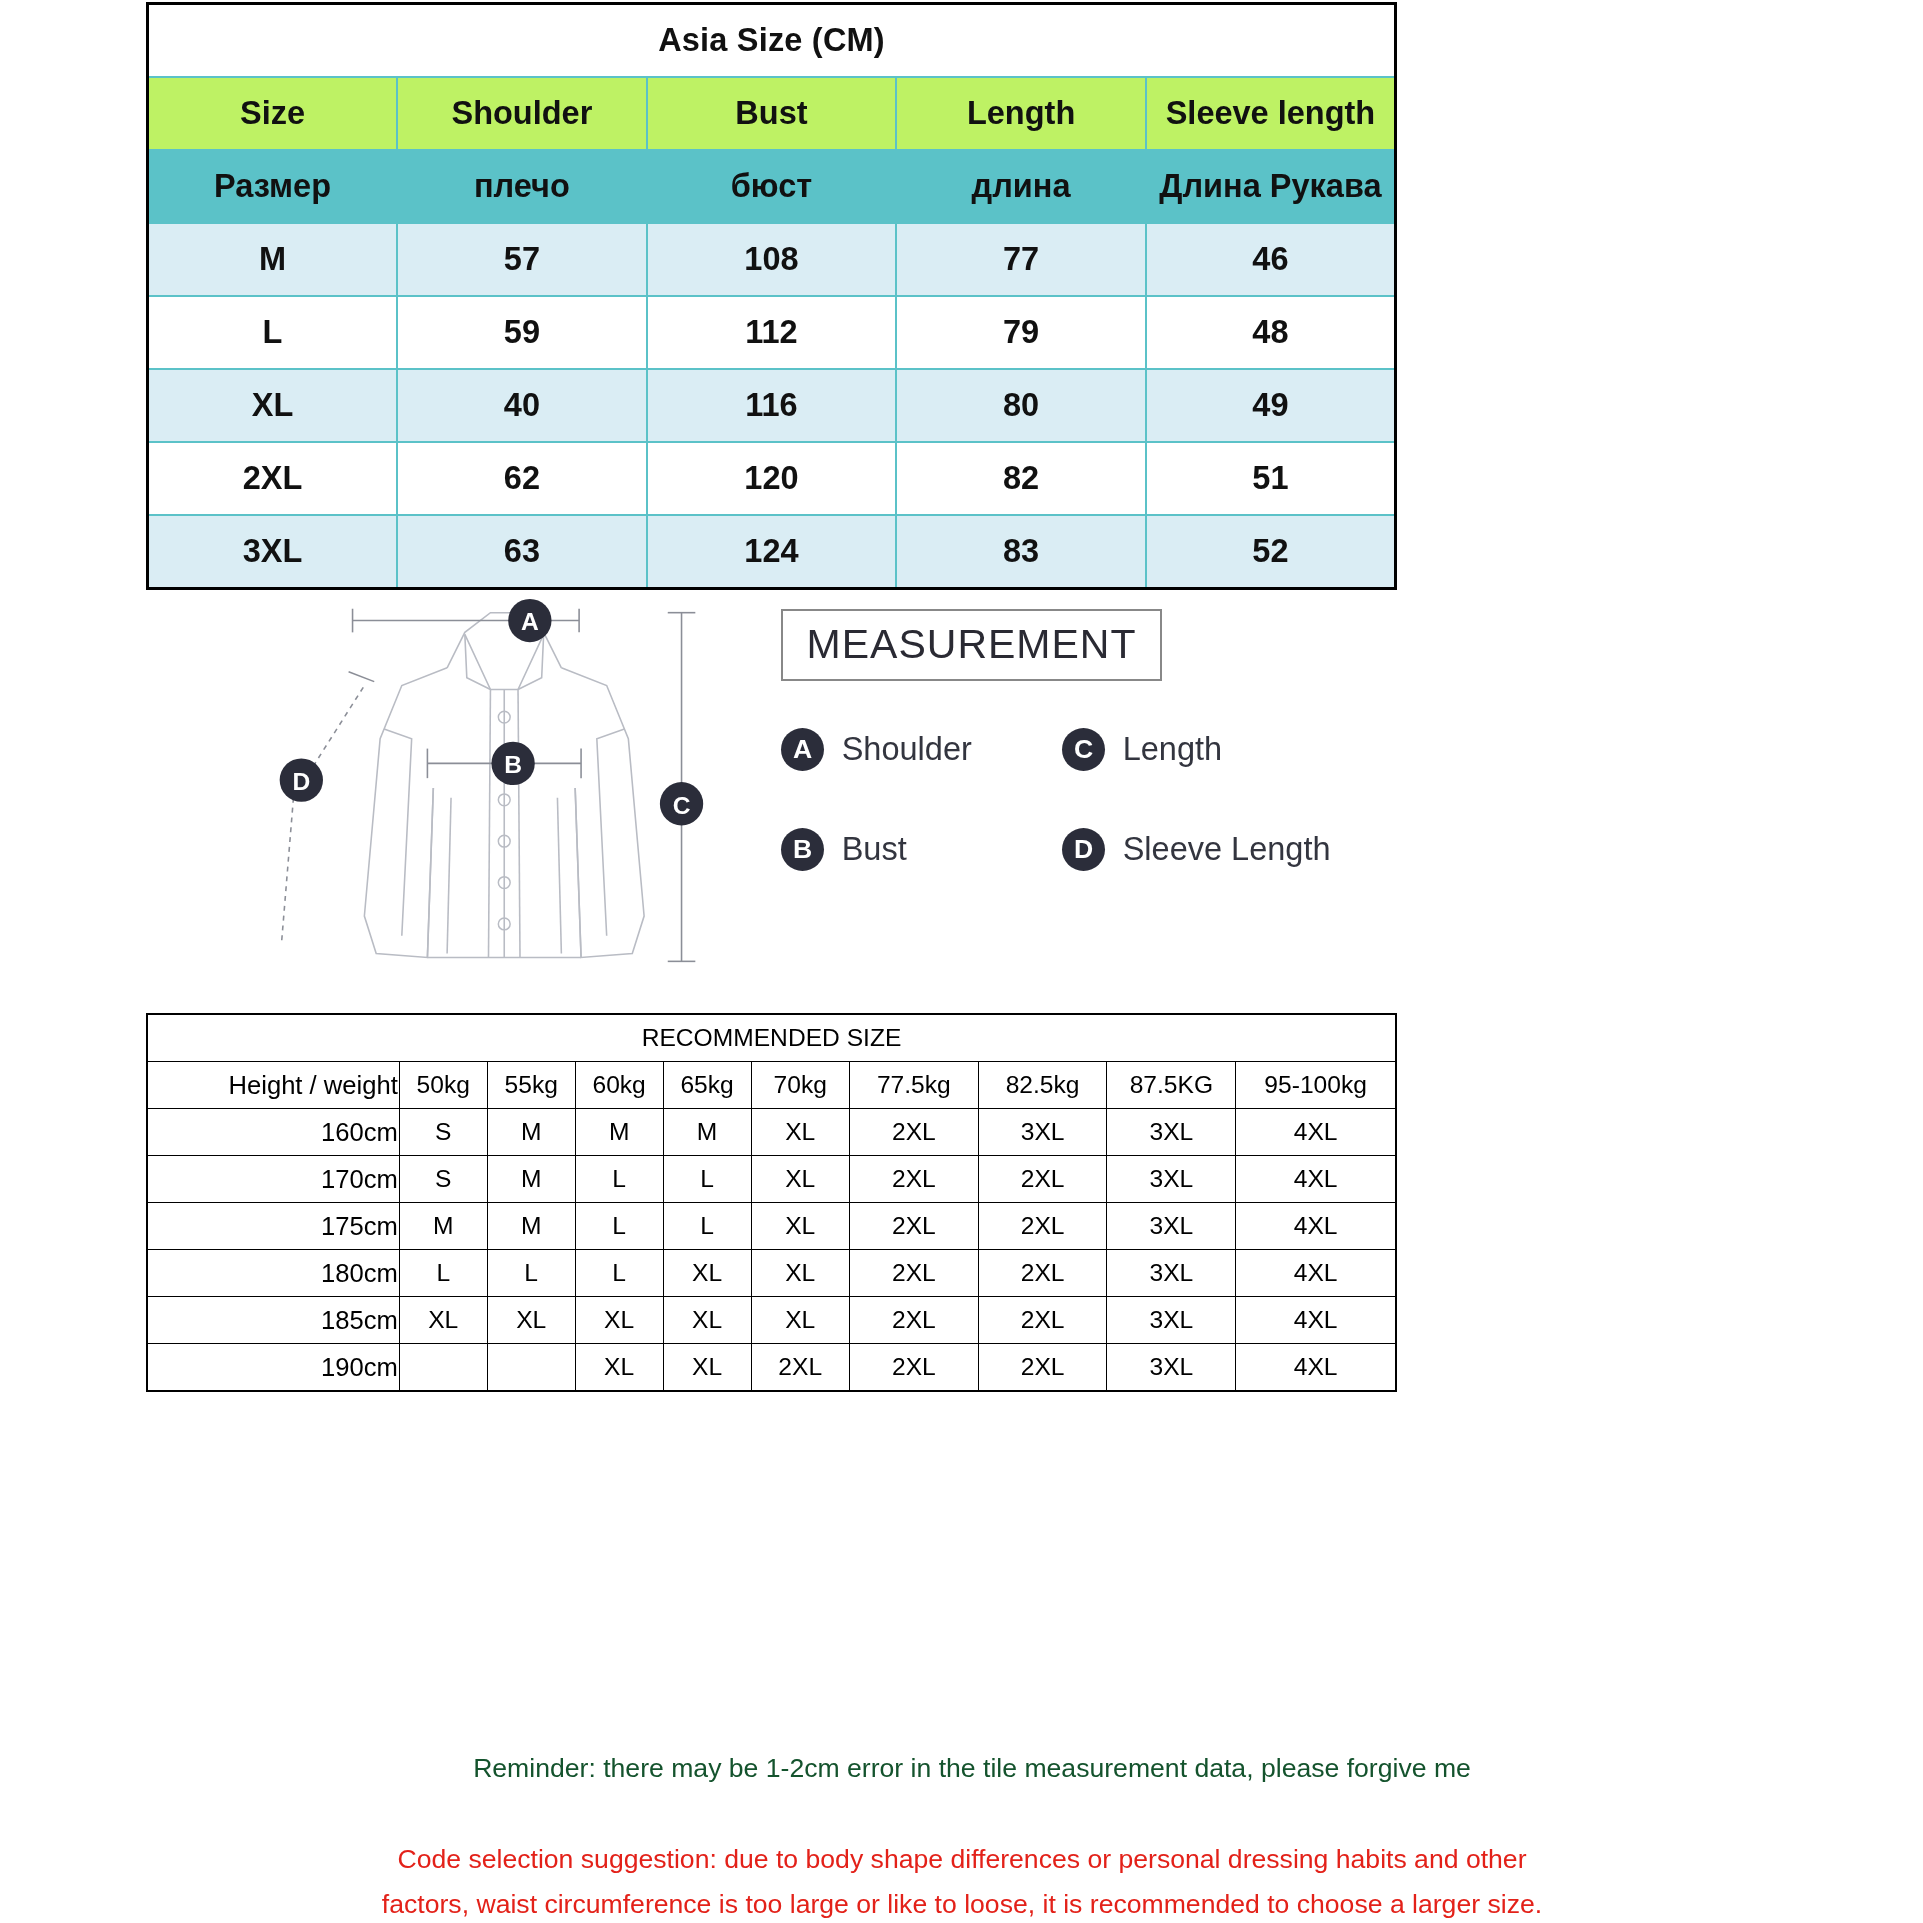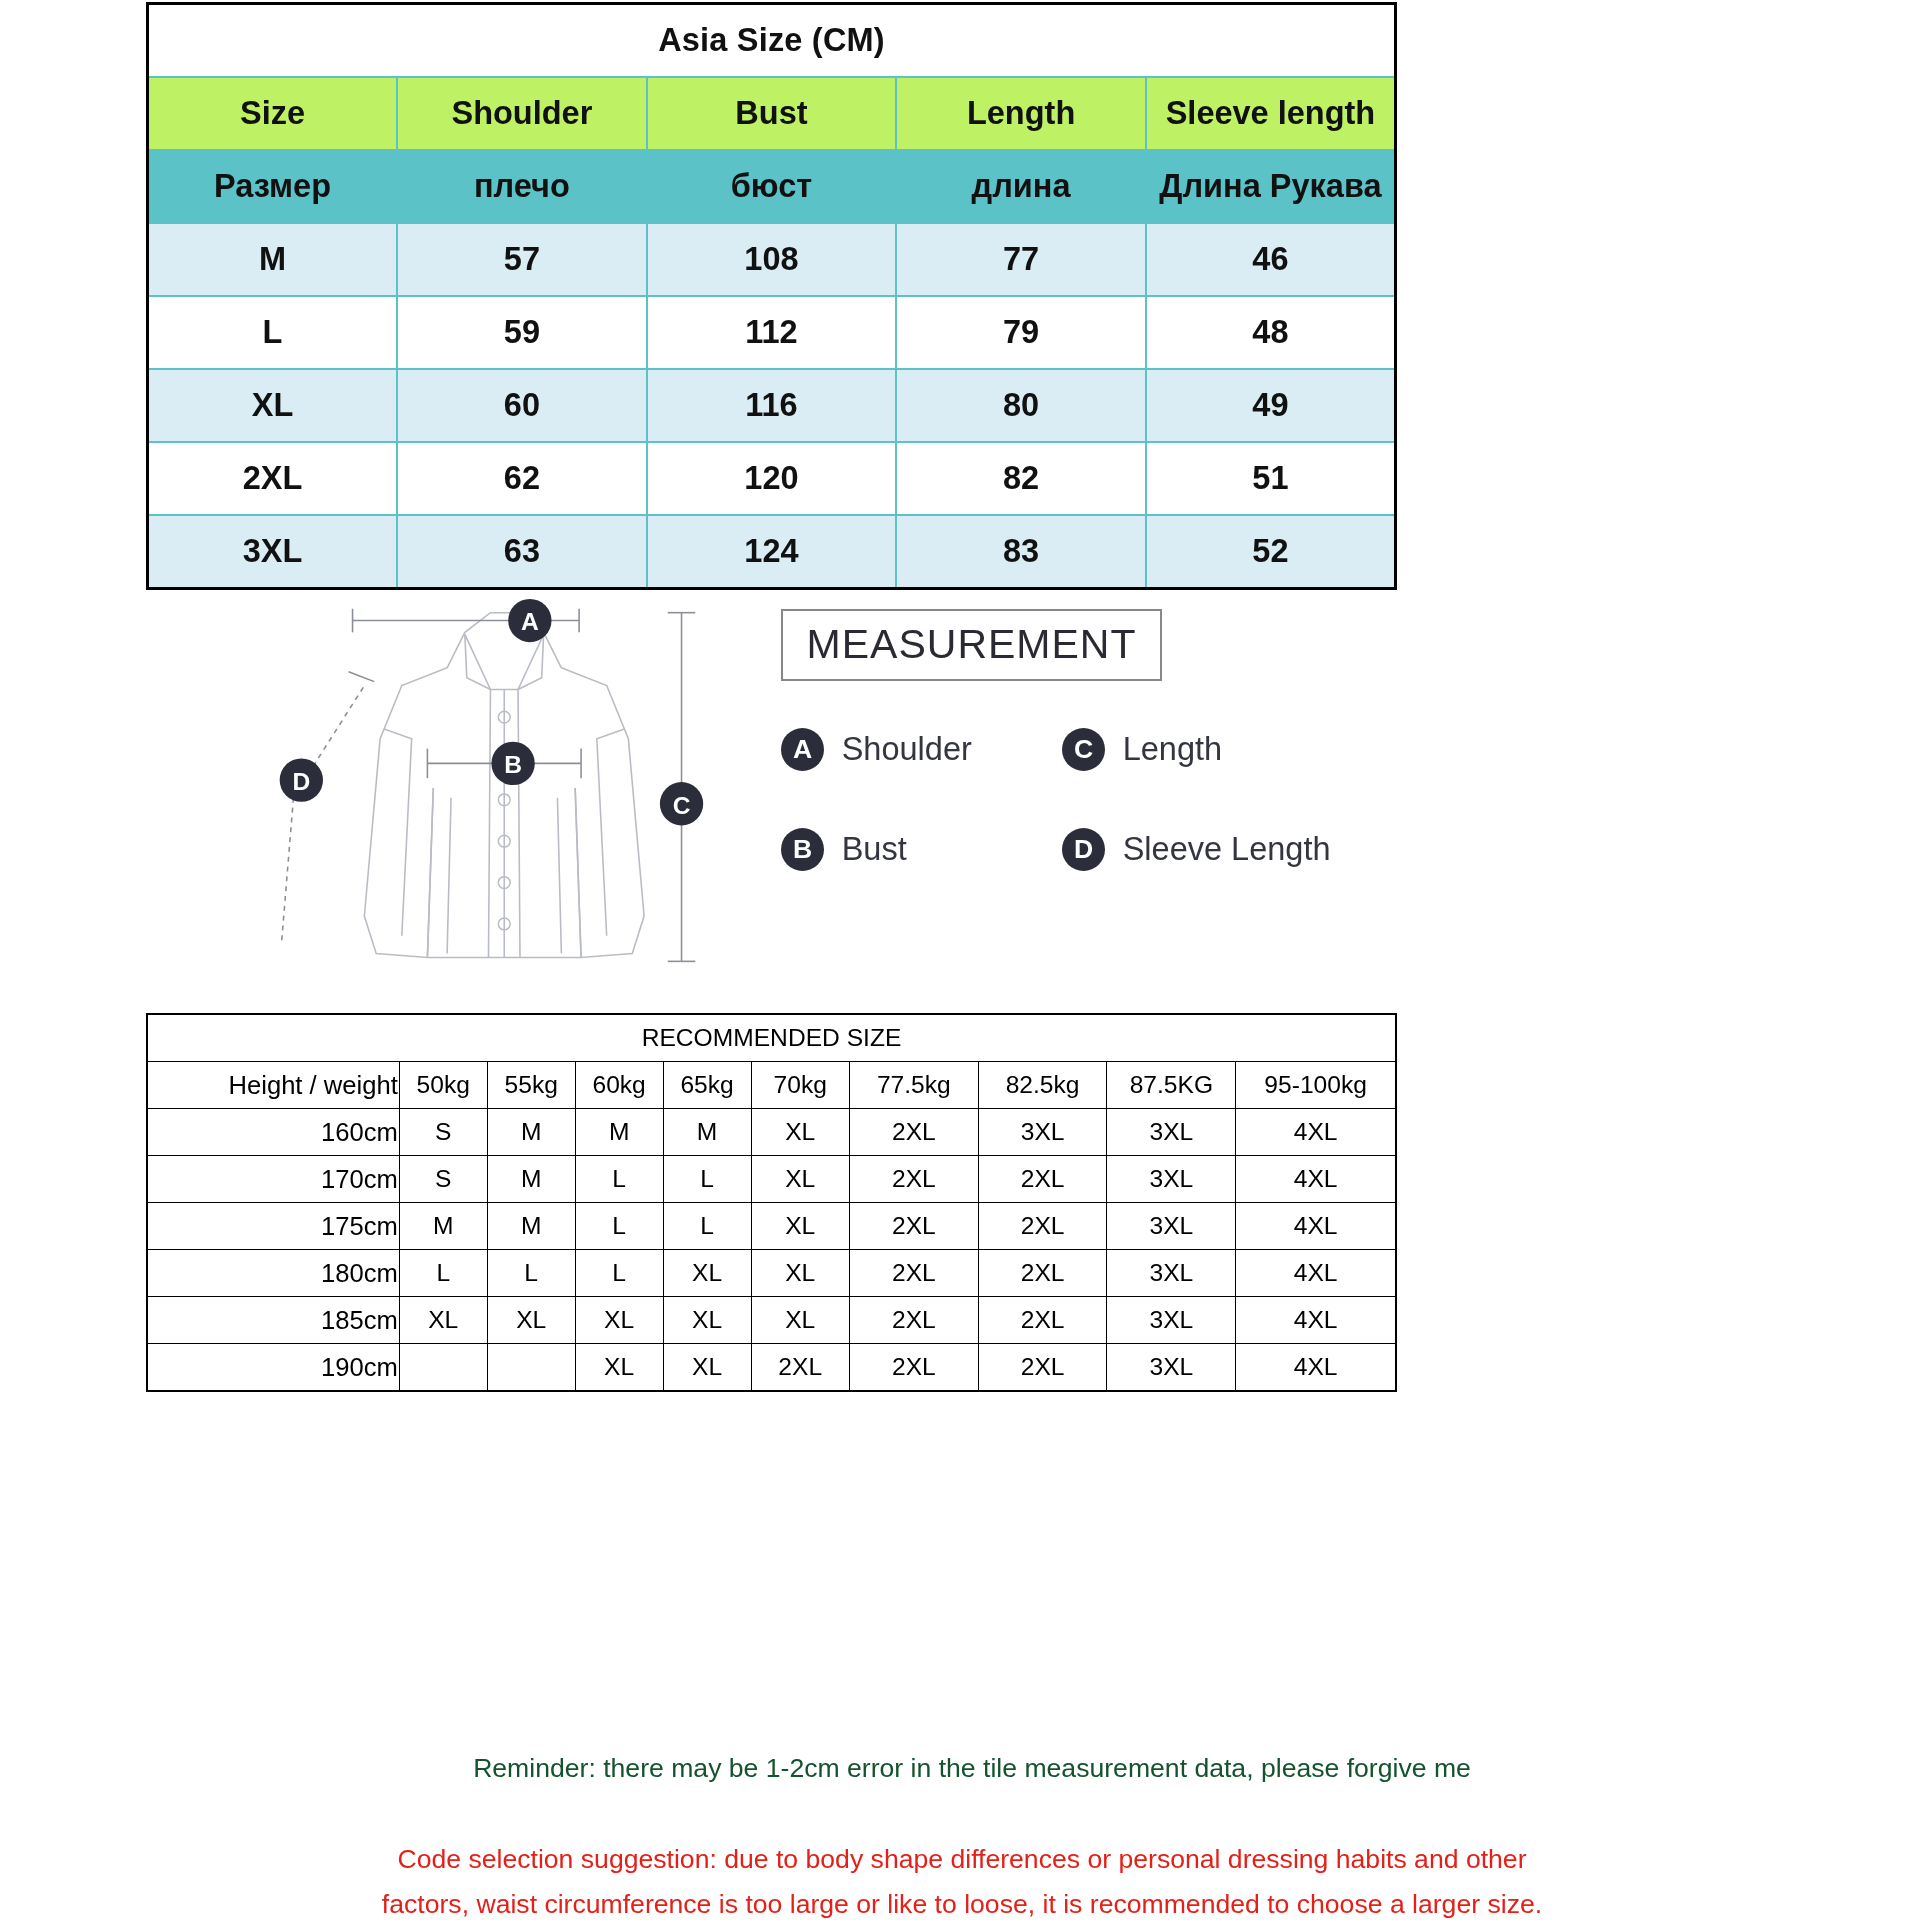--- a/index.html
+++ b/index.html
@@ -232,21 +232,21 @@
         </tr>
         <tr class="even">
           <td>L</td>
           <td>59</td>
           <td>112</td>
           <td>79</td>
           <td>48</td>
         </tr>
         <tr class="odd">
           <td>XL</td>
-          <td>60</td>
+          <td>40</td>
           <td>116</td>
           <td>80</td>
           <td>49</td>
         </tr>
         <tr class="even">
           <td>2XL</td>
           <td>62</td>
           <td>120</td>
           <td>82</td>
           <td>51</td>

